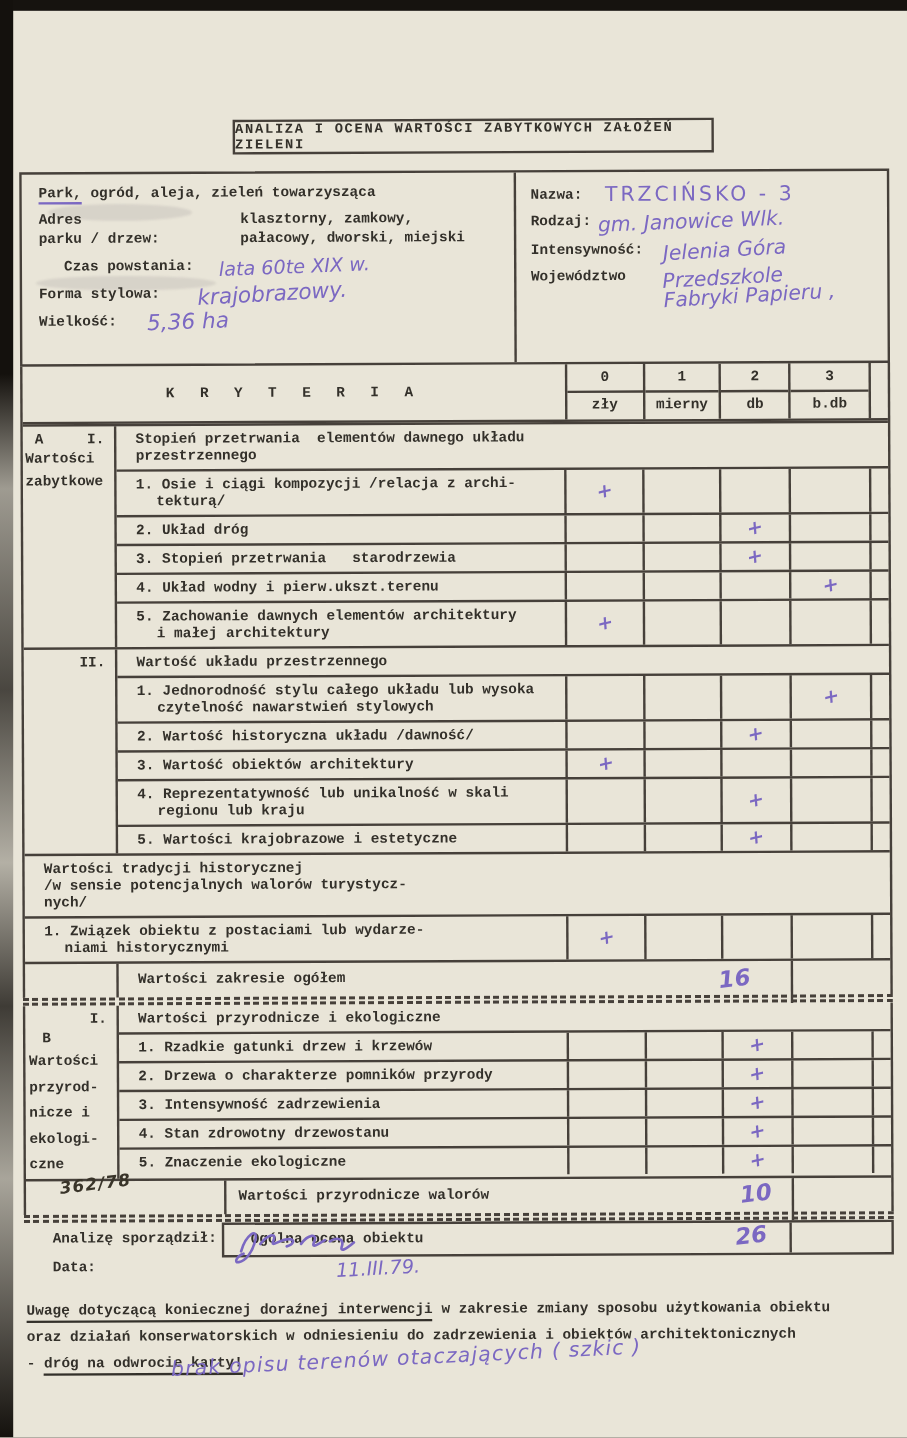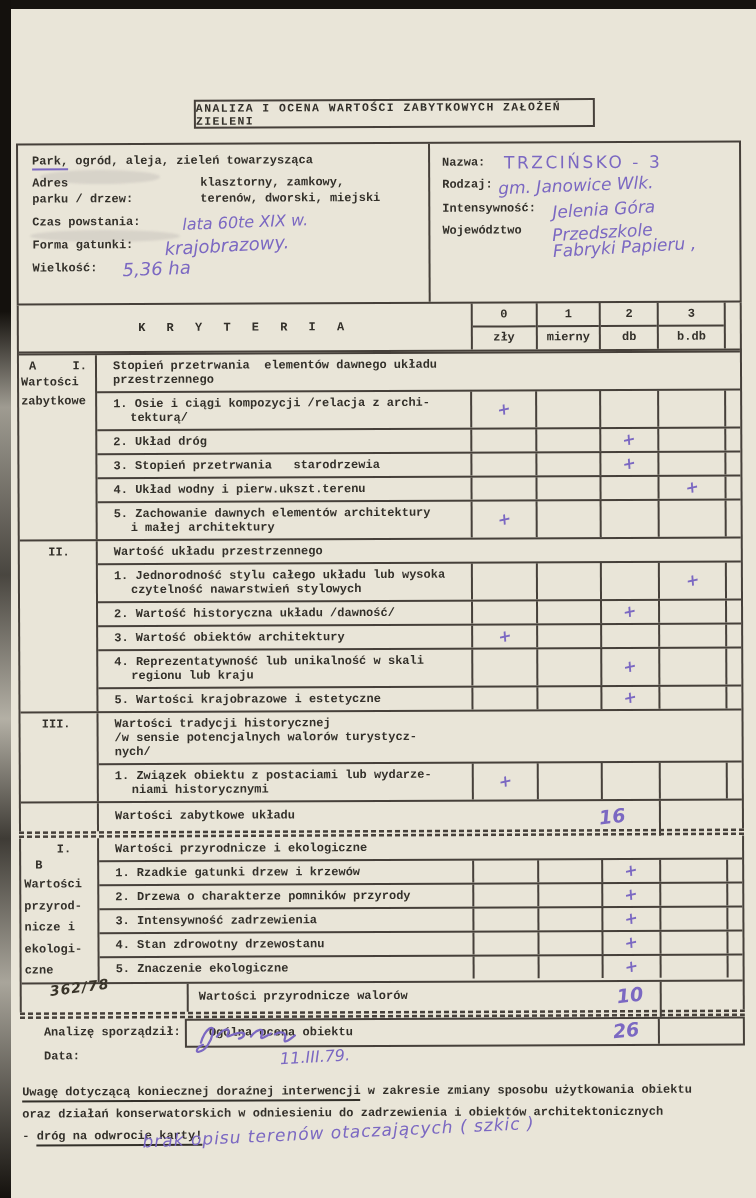--- a/index.html
+++ b/index.html
@@ -50,21 +50,21 @@
   .kcol{border-left:2px solid var(--line);text-align:center;font-weight:bold;}
   .knum{height:24px;border-bottom:2px solid var(--line);padding-top:4px;}
   .kname{height:22px;padding-top:3px;}
   .w65{width:65px;} .w64{width:64px;} .w58{width:58px;} .w67{width:67px;}
   .kstrip{width:16px;border-left:2px solid var(--line);}
 
   .group{display:flex;border-top:2px solid var(--line);}
   .side{width:78px;border-right:2px solid var(--line);padding-top:4px;font-weight:bold;}
   .side-top{display:flex;justify-content:space-between;padding:0 8px 0 10px;}
   .side-word{padding-left:2px;line-height:19px;}
-  .side-roman{text-align:right;padding-right:26px;}
+  .side-roman{text-align:right;padding-right:8px;}
   .side-bletter{padding-left:14px;line-height:18px;}
   .bwords{padding-left:3px;line-height:21.5px;}
   .grows{flex:1;display:flex;flex-direction:column;}
   .grow{display:flex;}
   .grows > .grow + .grow{border-top:2px solid var(--line);}
   .gtext{flex:1;padding:4px 4px 4px 16px;font-weight:bold;}
   .hang{padding-left:33px;text-indent:-17px;}
   .ghead{flex:1;padding:4px 4px 4px 16px;font-weight:bold;}
   .mcell{display:flex;align-items:center;justify-content:center;border-left:2px solid var(--line);}
   .strip{width:16px;border-left:2px solid var(--line);}
@@ -122,28 +122,28 @@
         <div class="info-left">
           <div class="il-row" style="margin-bottom:8px;">
             <span class="lab"><span class="underline-hw">Park,</span><span> ogród, aleja, zieleń towarzysząca</span></span>
           </div>
           <div class="il-row" style="margin-bottom:2px;">
             <span class="lab" style="width:168px;">Adres</span>
             <span class="lab">klasztorny, zamkowy,</span>
           </div>
           <div class="il-row" style="margin-bottom:9px;">
             <span class="lab" style="width:168px;">parku / drzew:</span>
-            <span class="lab">terenów, dworski, miejski</span>
+            <span class="lab">pałacowy, dworski, miejski</span>
           </div>
           <div class="il-row" style="margin-bottom:7px;">
-            <span class="lab" style="width:150px;">Czas powstania:</span>
+            <span class="lab" style="width:150px;text-align:center;">Czas powstania:</span>
             <span class="hw hw-val" style="transform:rotate(-2deg);">lata 60te XIX w.</span>
           </div>
           <div class="il-row" style="margin-bottom:7px;">
-            <span class="lab" style="width:132px;">Forma gatunki:</span>
+            <span class="lab" style="width:132px;">Forma stylowa:</span>
             <span class="hw hw-val" style="transform:rotate(-3deg);font-size:18px;">krajobrazowy.</span>
           </div>
           <div class="il-row">
             <span class="lab" style="width:90px;">Wielkość:</span>
             <span class="hw hw-val" style="font-size:18px;transform:rotate(-2deg);">5,36 ha</span>
           </div>
         </div>
         <div class="info-right">
           <div class="il-row" style="margin-bottom:8px;">
             <span class="lab" style="width:62px;">Nazwa:</span>
@@ -373,23 +373,20 @@
                 </div>
               <div class="mcell w67">
                   <span class="plus"></span>
                 </div>
               <div class="strip"></div>
             </div>
           </div>
         </div>
 
         <div class="group">
-          <div class="side">
-            <div class="side-roman">III.</div>
-          </div>
           <div class="grows">
             <div class="grow">
                 <div class="ghead pre">Wartości tradycji historycznej
 /w sensie potencjalnych walorów turystycz-
 nych/</div>
               </div>
             <div class="grow">
               <div class="gtext pre hang">1. Związek obiektu z postaciami lub wydarze-
 niami historycznymi</div>
               <div class="mcell w65">
@@ -405,21 +402,21 @@
                   <span class="plus"></span>
                 </div>
               <div class="strip"></div>
             </div>
           </div>
         </div>
 
         <div class="trow">
           <div class="tspacer78"></div>
           <div class="tbody">
-            <span>Wartości zabytkowe układu</span>
+            <span>Wartości zakresie ogółem</span>
             <span class="hw tval" style="left:500px;top:6px;">16</span>
             <span class="vline660" style="left:560px;"></span>
           </div>
         </div>
       </div>
 
       <div class="dsep"></div>
 
       <div class="tbl" style="border-top:0;">
         <div class="group" style="border-top:0;">

